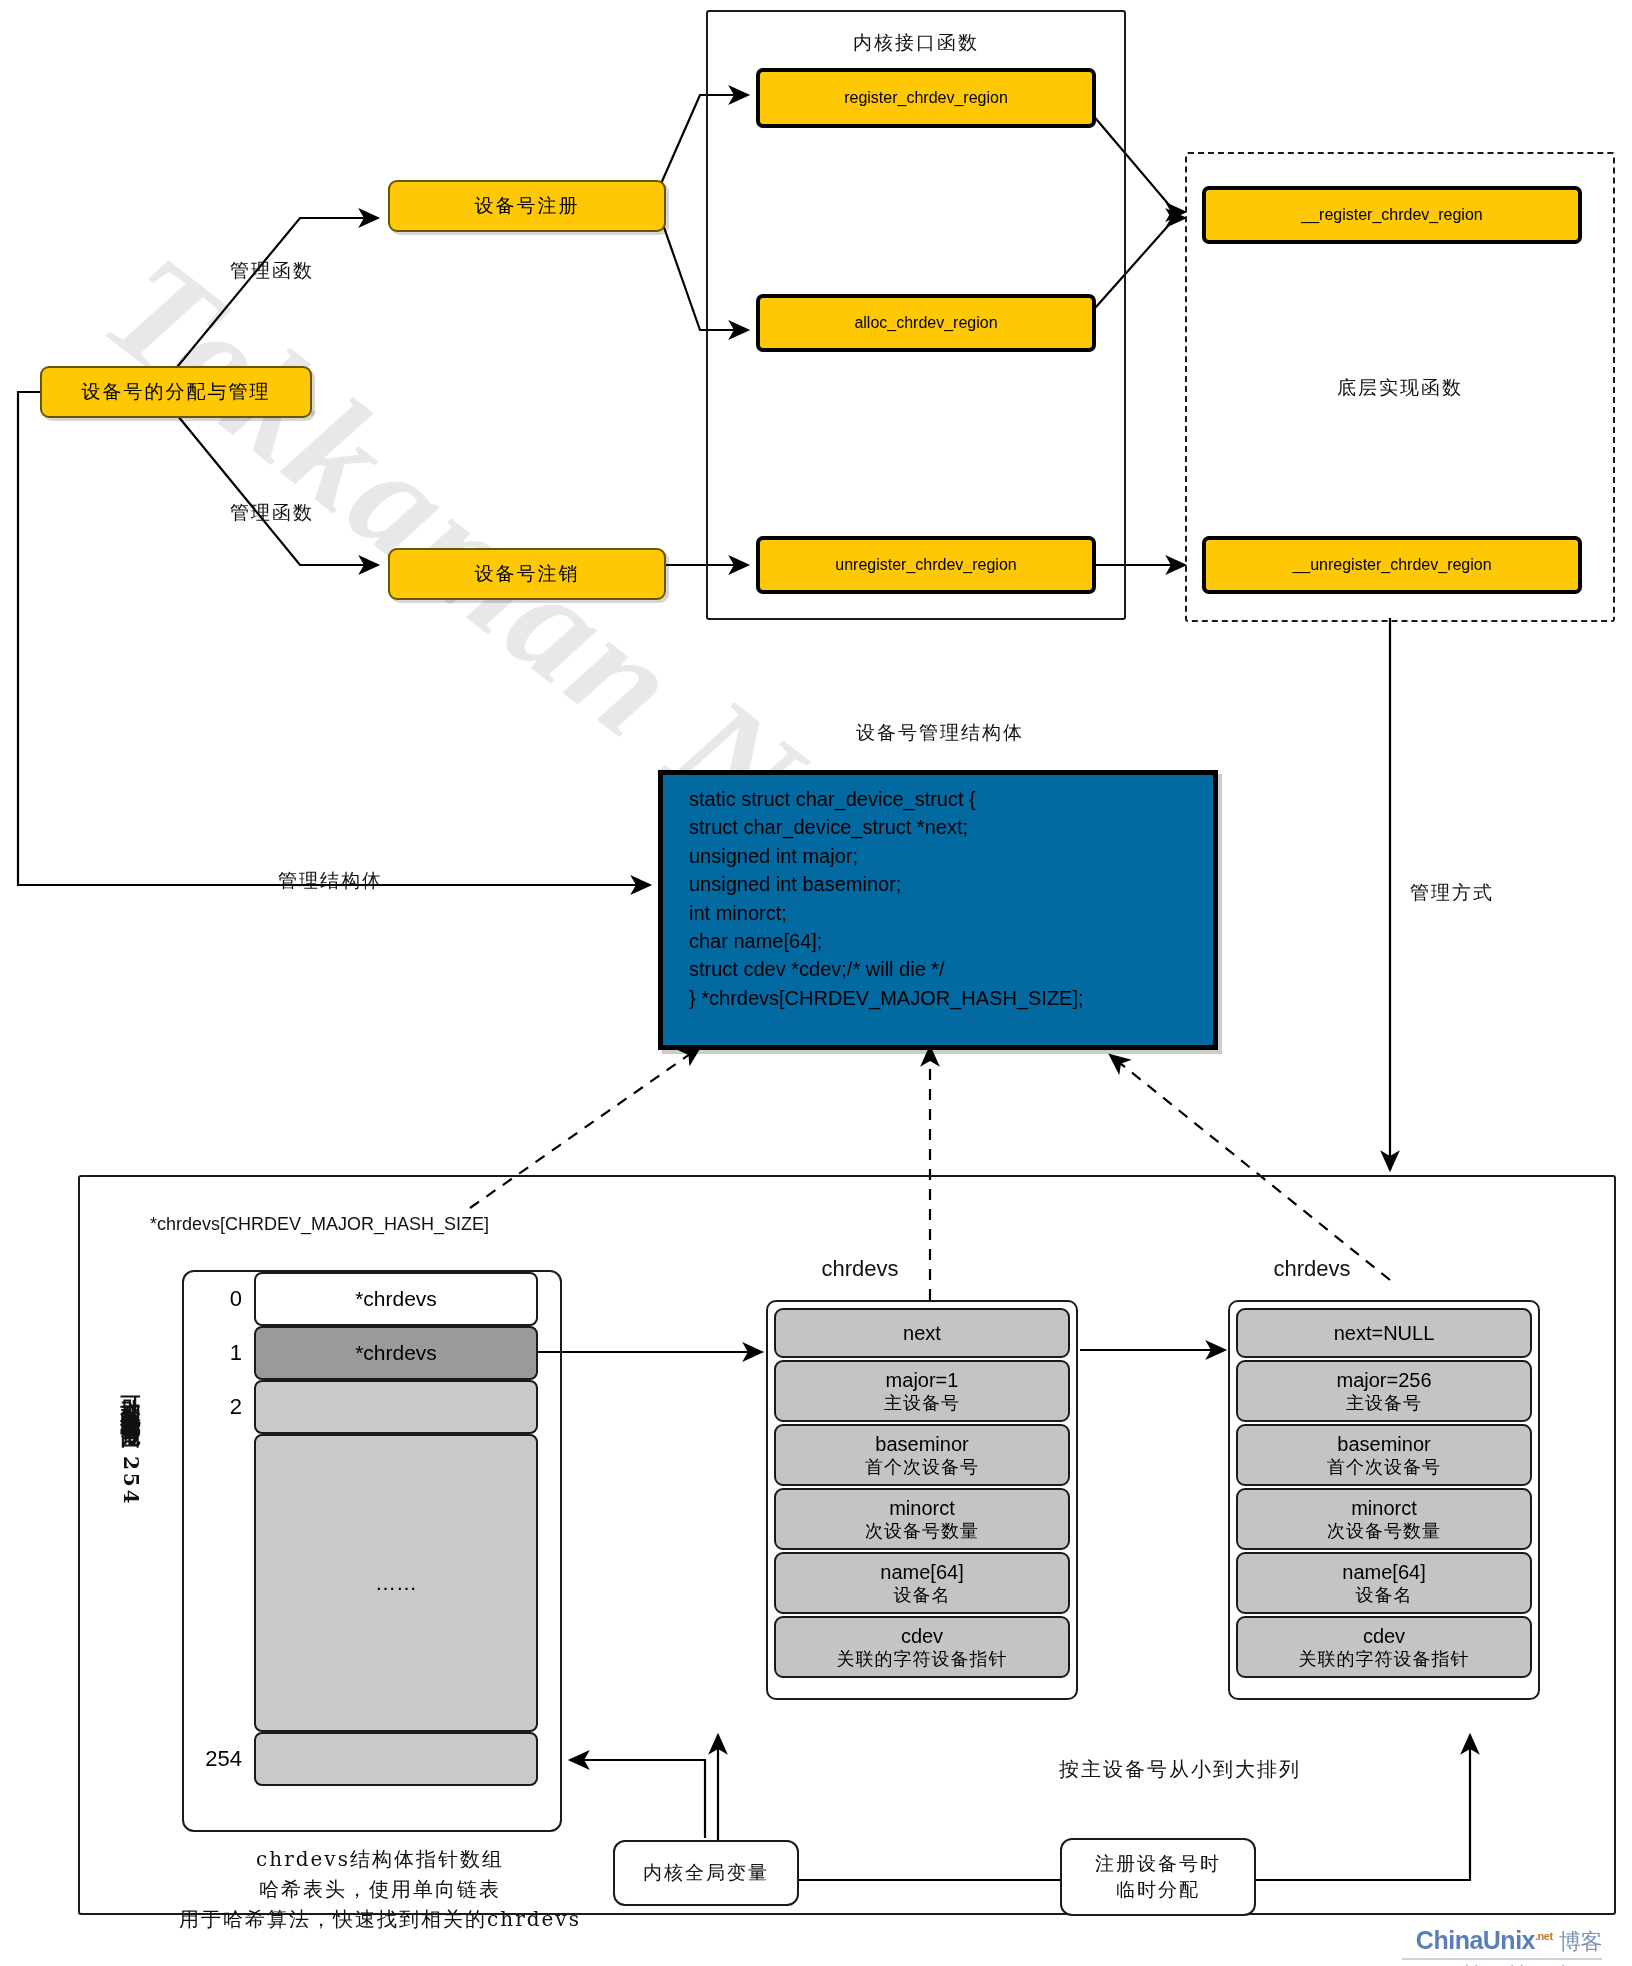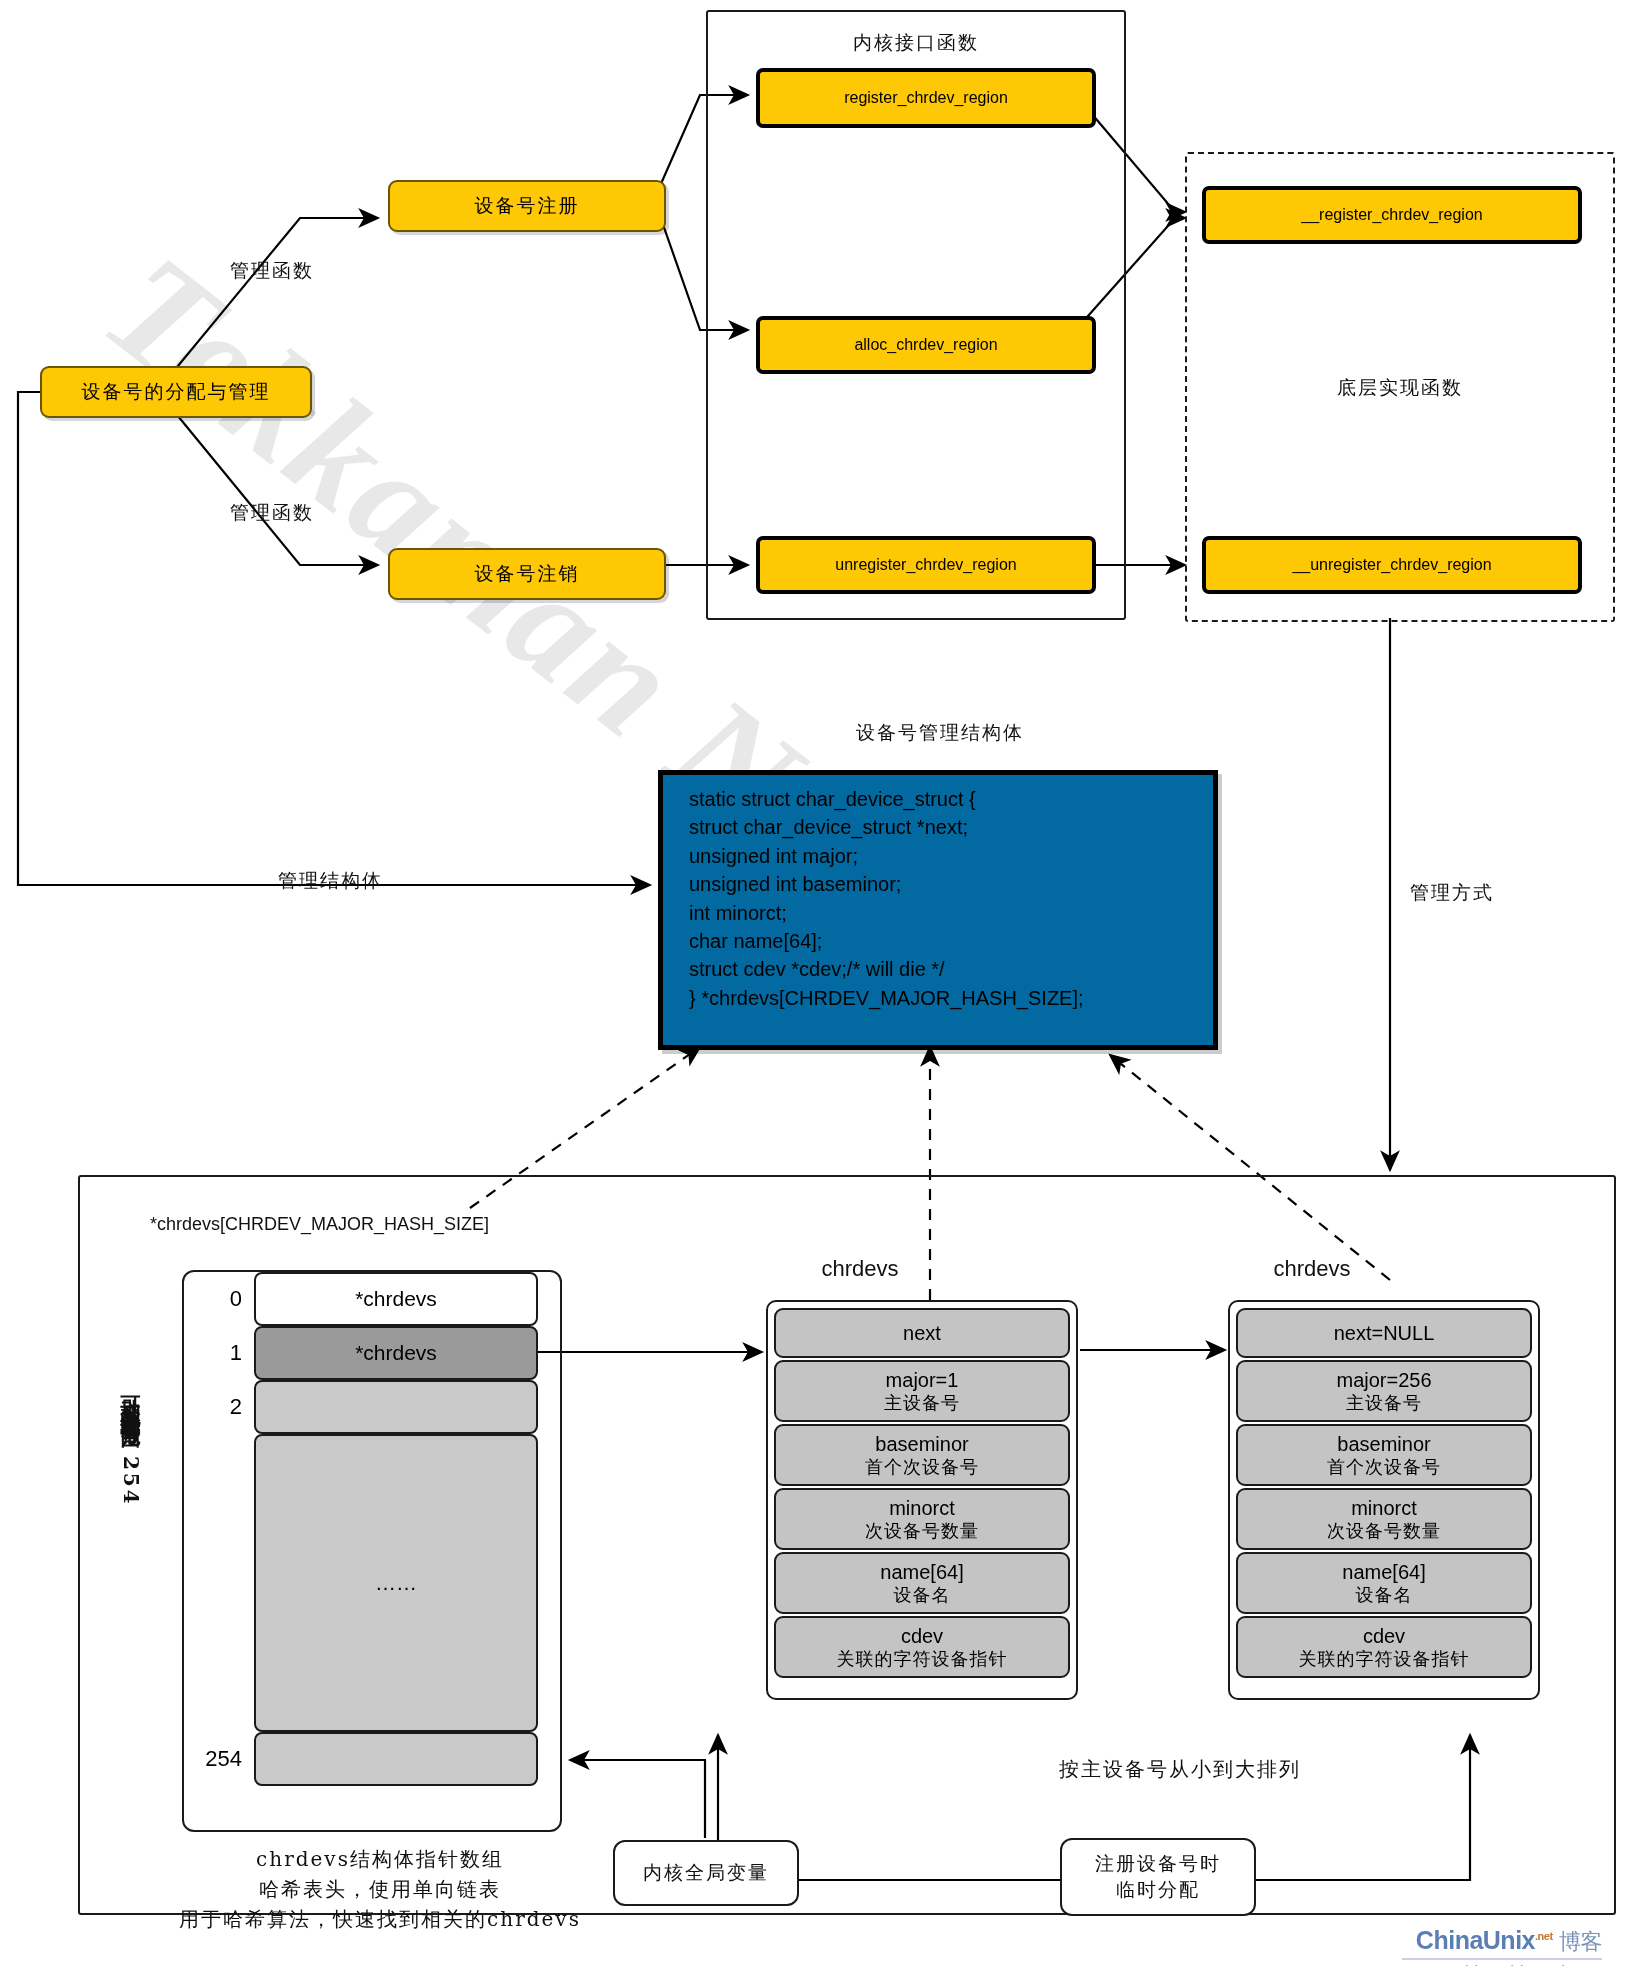--- a/index.html
+++ b/index.html
@@ -158,21 +158,21 @@
   <div class="lbl" style="left:916px;top:30px;transform:translateX(-50%);">内核接口函数</div>
   <div class="lbl" style="left:1400px;top:375px;transform:translateX(-50%);">底层实现函数</div>
   <div class="lbl" style="left:940px;top:720px;transform:translateX(-50%);">设备号管理结构体</div>
   <div class="lbl sans" style="left:150px;top:1212px;font-size:18px;">*chrdevs[CHRDEV_MAJOR_HASH_SIZE]</div>
 
   <div class="ybox cn abs" style="left:40px;top:366px;width:272px;height:52px;">设备号的分配与管理</div>
   <div class="ybox cn abs" style="left:388px;top:180px;width:278px;height:52px;">设备号注册</div>
   <div class="ybox cn abs" style="left:388px;top:548px;width:278px;height:52px;">设备号注销</div>
 
   <div class="ybox fn abs" style="left:756px;top:68px;width:340px;height:60px;">register_chrdev_region</div>
-  <div class="ybox fn abs" style="left:756px;top:316px;width:340px;height:58px;">alloc_chrdev_region</div>
+  <div class="ybox fn abs" style="left:756px;top:294px;width:340px;height:58px;">alloc_chrdev_region</div>
   <div class="ybox fn abs" style="left:756px;top:536px;width:340px;height:58px;">unregister_chrdev_region</div>
 
   <div class="ybox fn abs" style="left:1202px;top:186px;width:380px;height:58px;">__register_chrdev_region</div>
   <div class="ybox fn abs" style="left:1202px;top:536px;width:380px;height:58px;">__unregister_chrdev_region</div>
 
   <div class="lbl" style="left:230px;top:258px;">管理函数</div>
   <div class="lbl" style="left:230px;top:500px;">管理函数</div>
   <div class="lbl" style="left:278px;top:868px;">管理结构体</div>
   <div class="lbl" style="left:1410px;top:880px;">管理方式</div>
 

